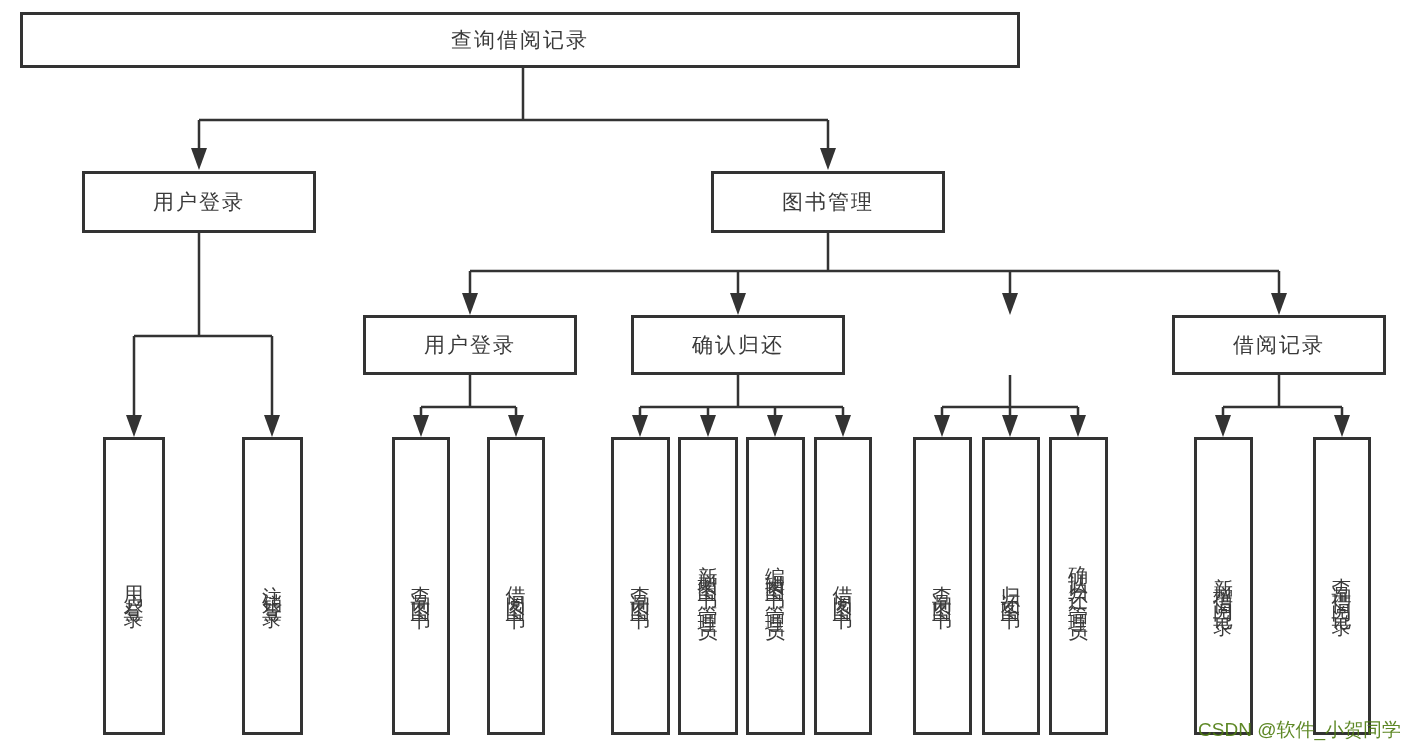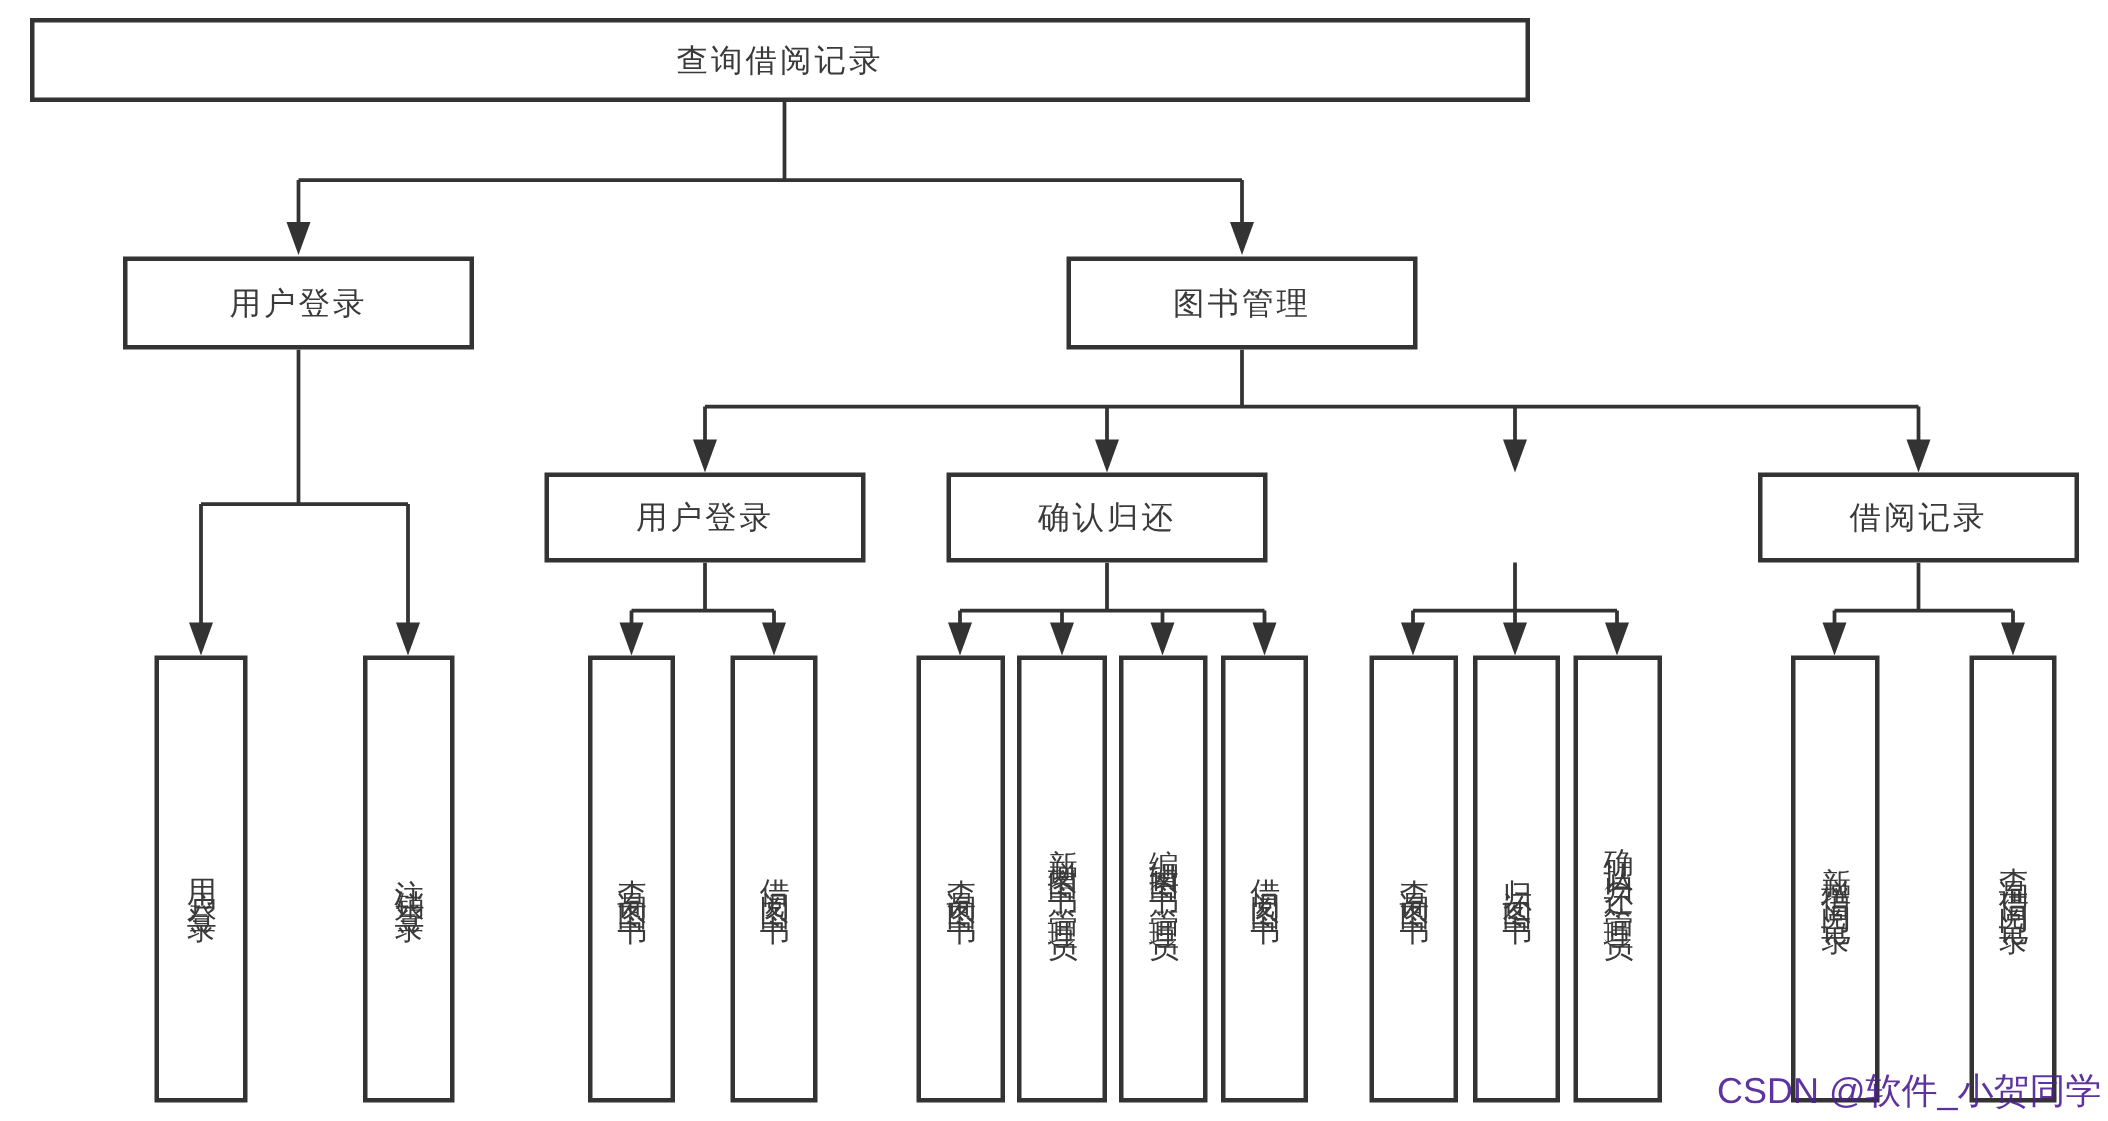--- a/index.html
+++ b/index.html
@@ -40,22 +40,22 @@
     writing-mode: vertical-rl;
     text-orientation: mixed;
     font-size: 20px;
     letter-spacing: 8px;
     line-height: 1;
   }
   .watermark {
     position: absolute;
     right: 4px;
     bottom: 4px;
-    font-size: 24px;
-    color: #4c1d95;
+    font-size: 19px;
+    color: #4d7c0f;
     opacity: 0.9;
     z-index: 3;
     white-space: nowrap;
   }
 </style>
 </head>
 <body>
 
 <div class="stage">
 

